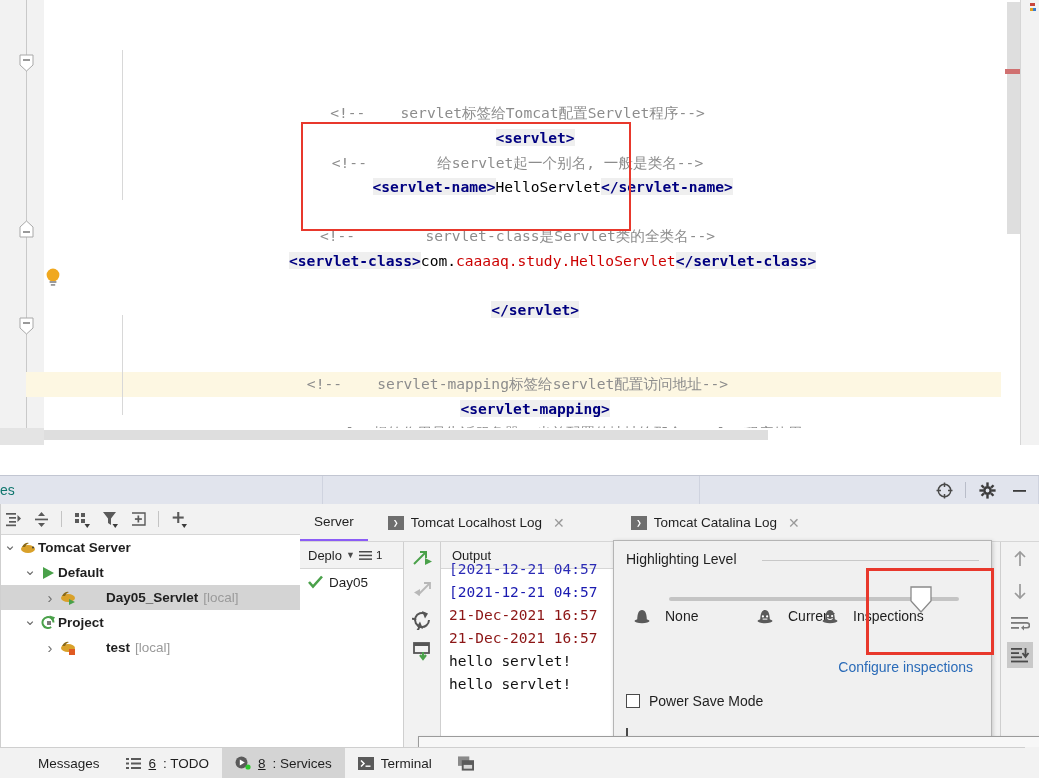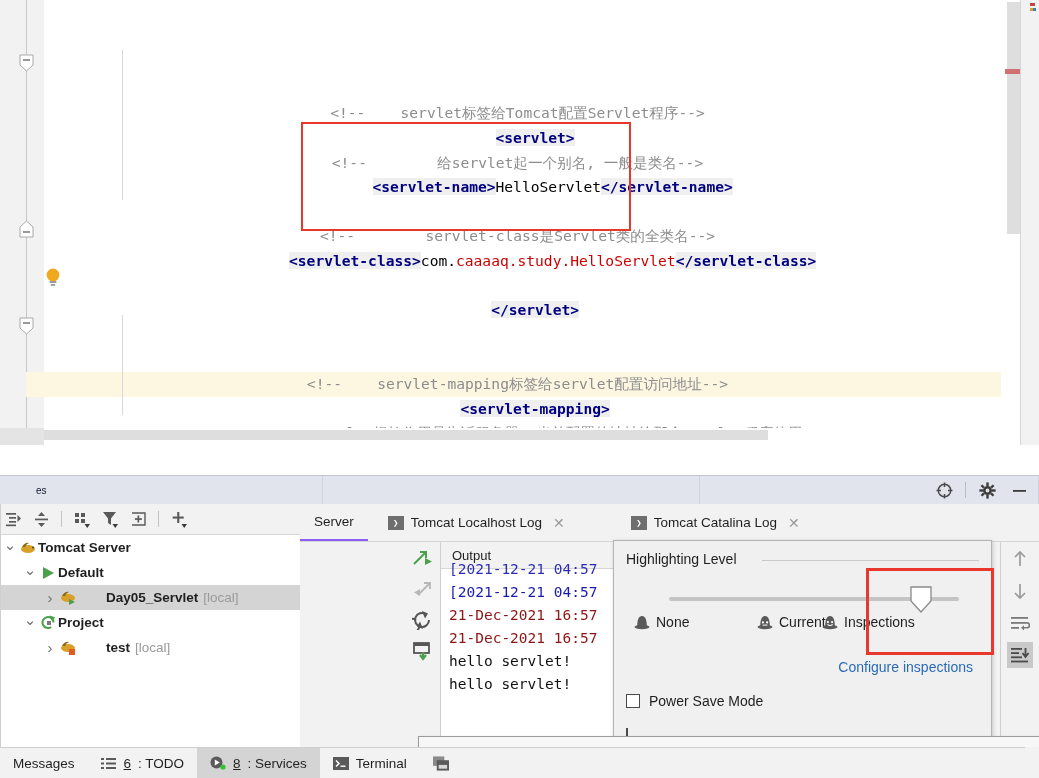--- a/index.html
+++ b/index.html
@@ -108,21 +108,21 @@
   #tw-header {
     position: absolute; left: 0; top: 475px; width: 1039px; height: 29px;
     background: #e1e4ed; border-top: 1px solid #c2c6d2;
     display: flex; align-items: center;
   }
   #tw-header .cell {
     height: 29px; display: flex; align-items: center;
     border-right: 1px solid #cfd3df;
   }
   #tw-title-cell { width: 323px; padding-left: 0px; }
-  #tw-title-cell span { color: #0f172a; font-size: 10px; margin-left: 36px; }
+  #tw-title-cell span { color: #0f766e; font-size: 14px; }
   #tw-mid-cell { width: 377px; }
   #tw-right-cell {
     flex: 1; justify-content: flex-end; padding-right: 8px; gap: 10px;
     border-right: none;
   }
   .hdr-icon { width: 22px; height: 22px; display:flex; align-items:center; justify-content:center; cursor: pointer; }
   .hdr-sep { width:1px; height:16px; background:#b9bdc9; }
 
   
   #services-panel {
@@ -237,21 +237,21 @@
     position:absolute; left: 148px; top: 19px; right: 12px; height:1px; background:#c8c8c8;
   }
   #hl-slider-track {
     position:absolute; left: 55px; top: 56px; width: 290px; height: 4px;
     background: #c4c4c4; border-radius: 2px;
   }
   #hl-thumb {
     position:absolute; left: 296px; top: 45px; width: 22px; height: 27px; cursor:pointer;
   }
   .hl-opt {
-    position:absolute; top: 72px; display:flex; align-items:center; gap: 6px;
+    position:absolute; top: 66px; display:flex; align-items:center; gap: 15px;
     font-size: 14px; color: #1f1f1f; cursor: pointer;
   }
   #hl-opt-none { left: 20px; }
   #hl-opt-syntax { left: 143px; }
   #hl-opt-inspections { left: 208px; }
   .hatico { width:16px; height:17px; }
   #hl-configure {
     position:absolute; right: 18px; top: 118px;
     font-size: 14px; color: #2a6bb8; cursor: pointer;
   }
@@ -274,21 +274,21 @@
     background: #f7f7f7; border: 1px solid #9b9b9b;
     display:flex; align-items:center; padding-left: 13px;
     font-size: 14px; color: #1f1f1f; white-space: nowrap; overflow:hidden;
     box-shadow: 1px 1px 3px rgba(0,0,0,0.12);
   }
 
   
   #statusbar {
     position: absolute; left: 0; top: 747px; width: 1039px; height: 31px;
     background: #f2f2f2; border-top: 1px solid #cfcfcf;
-    display: flex; align-items: center;
+    display: flex; align-items: center; padding-left: 25px;
   }
   .sbtab {
     height: 30px; display:flex; align-items:center; gap: 7px;
     padding: 0 13px; font-size: 13.5px; color:#1f1f1f; cursor: pointer;
   }
   .sbtab.active { background: #d4d4d4; }
   .sbtab u { text-decoration: underline; }
   .sb-ico { width:16px; height:14px; display:flex; align-items:center; justify-content:center; }
 
   
@@ -534,20 +534,40 @@
           <span>Tomcat Localhost Log</span>
           <span class="x">✕</span>
         </div>
         <div class="run-tab" style="margin-left: 38px;">
           <span class="runico">❯</span>
           <span>Tomcat Catalina Log</span>
           <span class="x">✕</span>
         </div>
       </div>
 
+    <div id="deploy-pane">
+      <div id="deploy-head">
+        <span>Deplo</span>
+        <span style="color:#4a4a4a;font-size:9px;">▼</span>
+        <svg width="13" height="11" viewBox="0 0 13 11">
+            <g fill="#4a4a4a">
+              <rect x="0" y="1" width="13" height="1.5"></rect>
+              <rect x="0" y="4.7" width="13" height="1.5"></rect>
+              <rect x="0" y="8.4" width="13" height="1.5"></rect>
+            </g>
+          </svg>
+        <span style="font-size:11.5px;">1</span>
+      </div>
+      <div id="deploy-row">
+        <svg width="15" height="14" viewBox="0 0 15 14">
+            <path d="M1 7 L5 11.5 L14 1.5" fill="none" stroke="#4aa14a" stroke-width="2.6"></path>
+          </svg>
+        <span>Day05</span>
+      </div>
+    </div>
 
     <div id="deploy-sidebar">
       <div class="dsb">
         <svg width="21" height="20" viewBox="0 0 21 20">
             <g stroke="#4aa14a" stroke-width="2" fill="none">
               <path d="M2 16 L14 4"></path>
               <path d="M8 4 H14 V10"></path>
             </g>
             <path d="M13 10 L20 13.5 L13 17 Z" fill="#4aa14a"></path>
           </svg>

